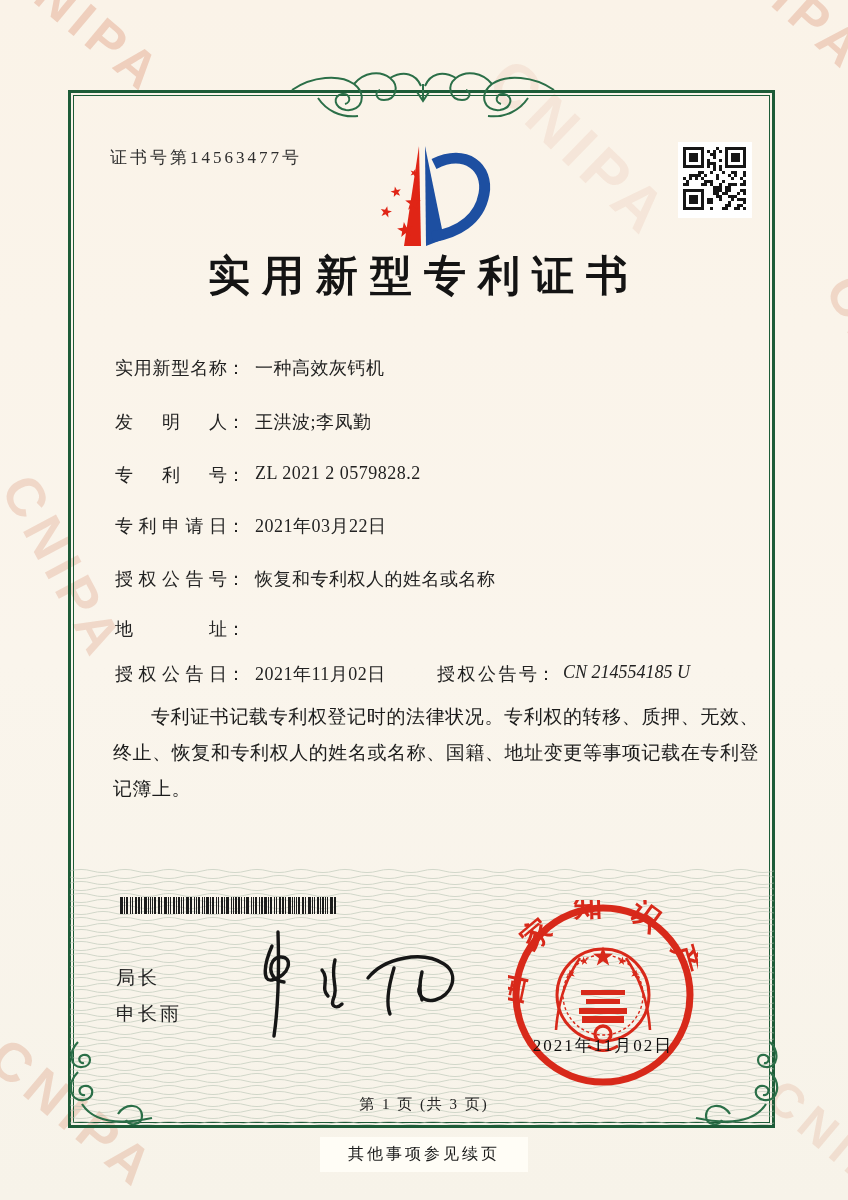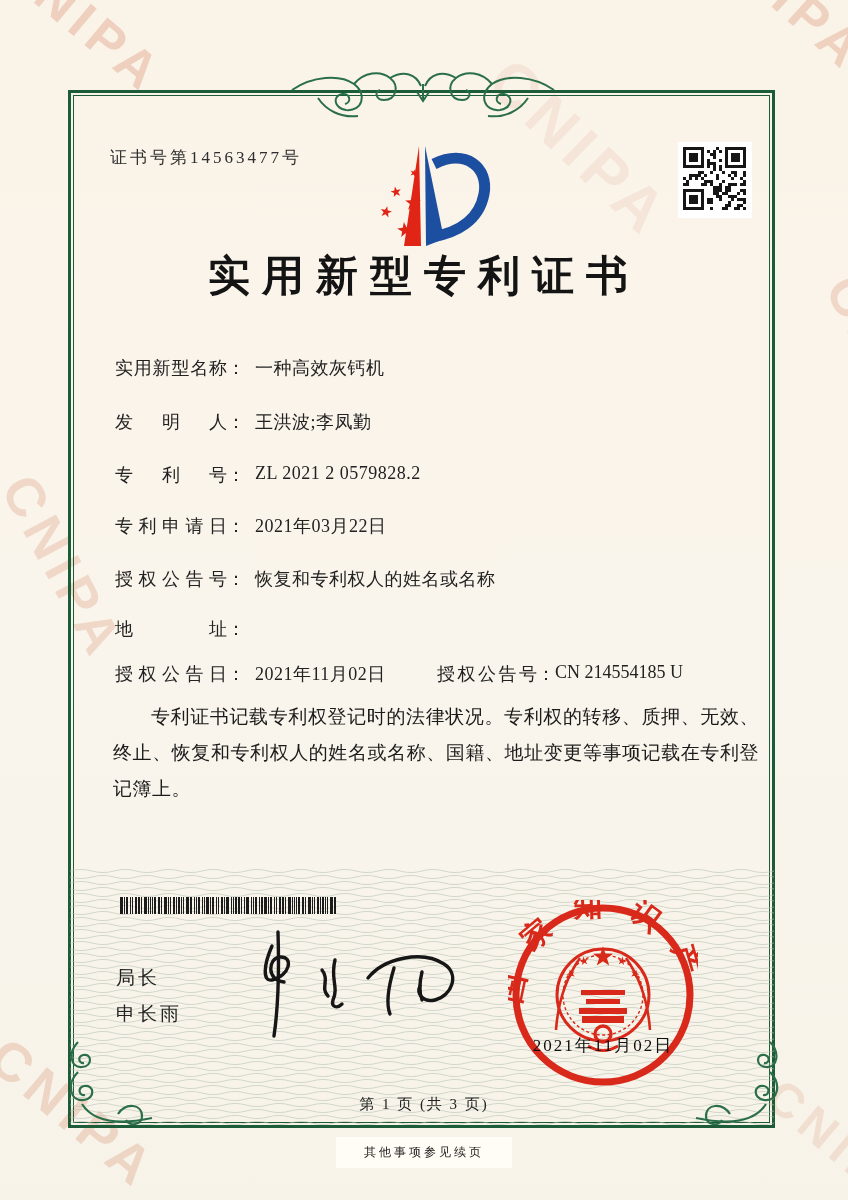--- a/index.html
+++ b/index.html
@@ -38,21 +38,21 @@
     position:absolute; left:72px; top:248px; width:704px; text-align:center;
     font-size:42px; font-weight:bold; letter-spacing:12px; color:#141414; z-index:4;
   }
   .frow { position:absolute; left:115px; display:flex; align-items:flex-start;
     font-size:18px; color:#222; z-index:4; }
   .frow .lbl { display:inline-block; width:112px; text-align:justify;
     text-align-last:justify; }
   .frow .val { margin-left:10px; white-space:nowrap; letter-spacing:0.5px; }
   .frow2 { position:absolute; left:437px; display:flex; font-size:18px; color:#222; z-index:4;}
   .frow2 .lbl { display:inline-block; width:100px; text-align:justify; text-align-last:justify; }
-  .frow2 .val { margin-left:0; white-space:nowrap; }
+  .frow2 .val { margin-left:8px; white-space:nowrap;font-style:italic; }
   .body-text {
     position:absolute; left:113px; top:699px; width:646px; font-size:19px;
     line-height:36px; color:#1b1b1b; text-align:justify; z-index:4;
   }
   .body-text p { text-indent:2em; letter-spacing:0.5px; }
   .barcode { position:absolute; left:120px; top:897px; width:220px; height:17px;
     font-size:0; z-index:5; }
   .official-title { position:absolute; left:116px; top:965px; font-size:19px;
     font-family:"Liberation Sans","DejaVu Sans",sans-serif; letter-spacing:3px;
     color:#222; z-index:5; }
@@ -64,21 +64,21 @@
   .seal-date {
     position:absolute; left:508px; top:1034px; width:190px; text-align:center;
     font-size:17px; letter-spacing:2px; color:#101010; z-index:6;
   }
   .page-indicator {
     position:absolute; left:72px; top:1095px; width:704px; text-align:center;
     font-size:15px; letter-spacing:2px; color:#222; z-index:5;
   }
   .continuation {
     position:absolute; left:50%; transform:translateX(-50%); top:1137px;
-    background:#fffdf6; padding:7px 28px; font-size:12px; letter-spacing:3px;
+    background:#fffdf6; padding:7px 28px; font-size:16px; letter-spacing:3px;
     color:#1b1b1b; z-index:5;
   }
   .ornament { position:absolute; z-index:3; }
 </style>
 </head>
 <body>
 
 <div class="page">
 
   <div class="wm" style="left:-14px;top:-10px;font-size:52px;transform:rotate(40deg);color:rgba(219,140,110,0.35)">CNIPA</div>

